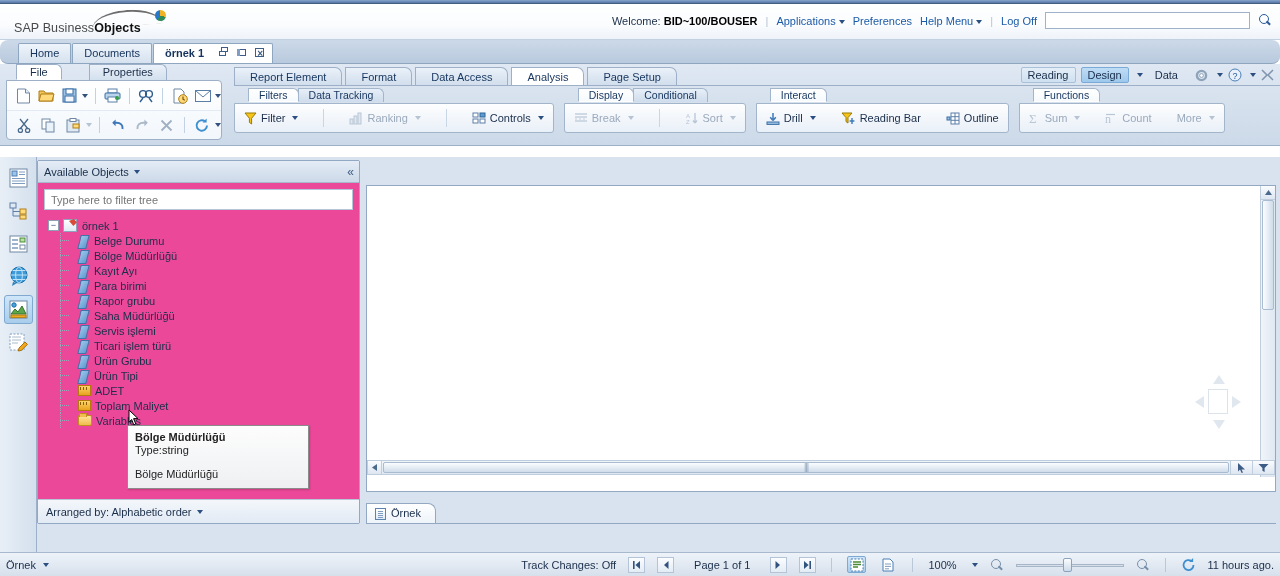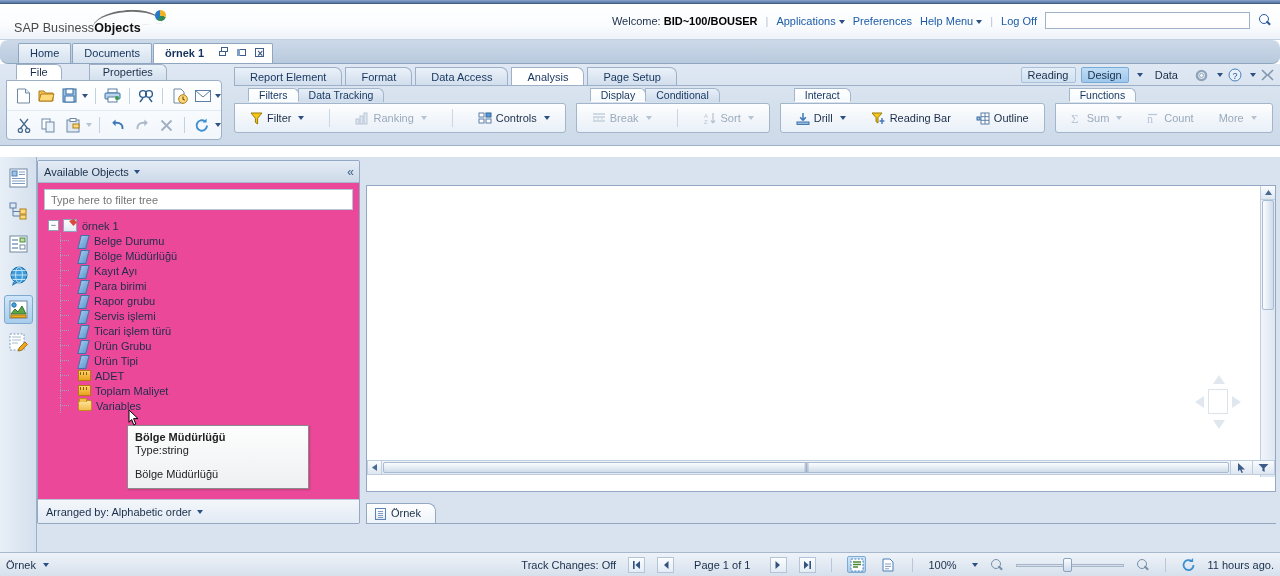--- a/index.html
+++ b/index.html
@@ -81,21 +81,21 @@
 
   
   .groups { position: absolute; left: 234px; top: 24px; right: 4px; height: 56px; display: flex; gap: 10px; }
   .group { position: relative; }
   .g-tabs { display: flex; height: 15px; padding-left: 14px; align-items: flex-start; }
   .g-tab { height: 14px; line-height: 13px; padding: 0 10px; font-size: 10.5px; cursor: pointer; color:#16355e;
     background: linear-gradient(to bottom,#e7eff8,#cfdcec); border: 1px solid #a3b5cb; border-bottom: none;
     border-radius: 0 6px 0 0; margin-right: -1px; }
   .g-tab.active { background: linear-gradient(to bottom,#ffffff,#f6fafd); border-bottom: 1px solid #fff; z-index: 2; position: relative; }
   .g-body { height: 30px; background: linear-gradient(to bottom,#fdfefe,#e9f0f8); border: 1px solid #a3b5cb;
-    border-radius: 0 3px 3px 3px; display: flex; align-items: center; padding: 0 12px; gap: 19px; }
+    border-radius: 0 3px 3px 3px; display: flex; align-items: center; padding: 0 6px; gap: 19px; }
   .gitem { display: flex; align-items: center; gap: 4px; padding: 2px 3px; cursor: pointer; font-size: 11px; white-space: nowrap; }
   .gitem.dim { color: #9aa9bc; cursor: default; }
   .gsep { width: 1px; height: 18px; background: #c9d6e5; margin: 0 3px; }
 
   
   .modes { position: absolute; right: 6px; top: 3px; display: flex; align-items: center; gap: 5px; font-size: 11px; }
   .mbtn { padding: 1px 6px; cursor: pointer; border: 1px solid transparent; border-radius: 2px; }
   .mbtn.sel { background: linear-gradient(to bottom,#bfdcf5,#9ec8ec); border: 1px solid #7aaad6; }
   .mbtn.hl { background: linear-gradient(to bottom,#e4eef8,#cfe0f1); border: 1px solid #a8c0d8; }
 
@@ -644,20 +644,25 @@
         </div>
         <div class="trow" style="padding-left:10px">
           <span class="guide"></span>
           <span class="ico-dim"></span>
           <span>Para birimi</span>
         </div>
         <div class="trow" style="padding-left:10px">
           <span class="guide"></span>
           <span class="ico-dim"></span>
           <span>Rapor grubu</span>
+        </div>
+        <div class="trow" style="padding-left:10px">
+          <span class="guide"></span>
+          <span class="ico-dim"></span>
+          <span>Saha Müdürlüğü</span>
         </div>
         <div class="trow" style="padding-left:10px">
           <span class="guide"></span>
           <span class="ico-dim"></span>
           <span>Servis işlemi</span>
         </div>
         <div class="trow" style="padding-left:10px">
           <span class="guide"></span>
           <span class="ico-dim"></span>
           <span>Ticari işlem türü</span>

